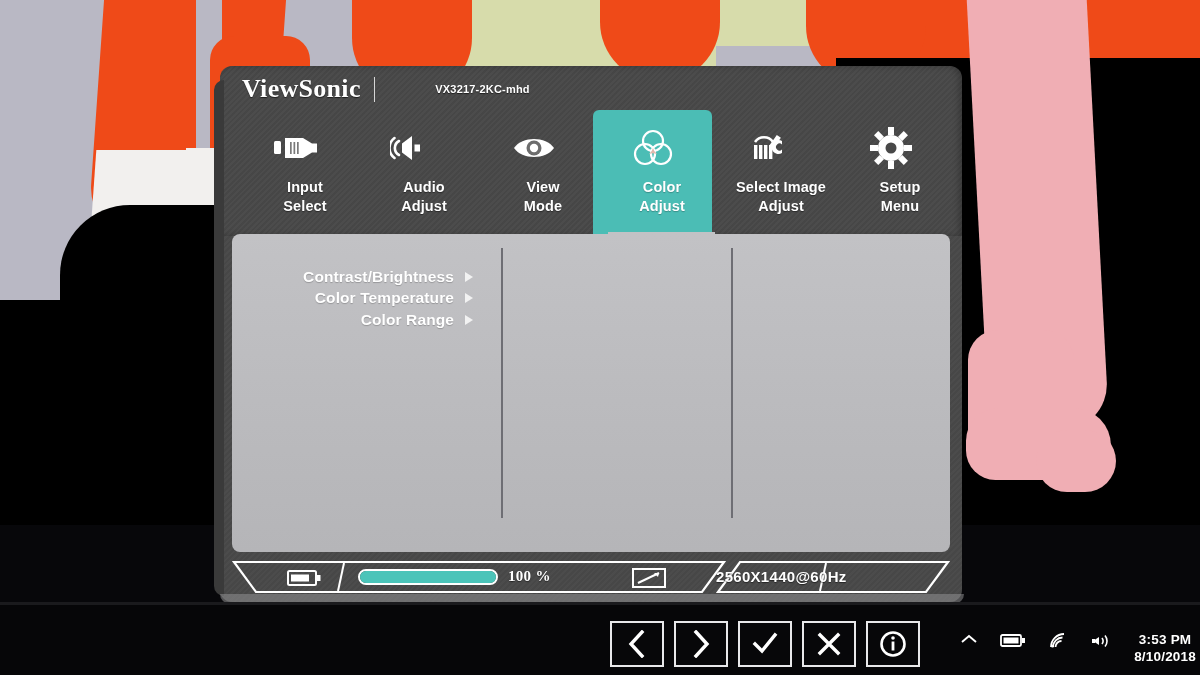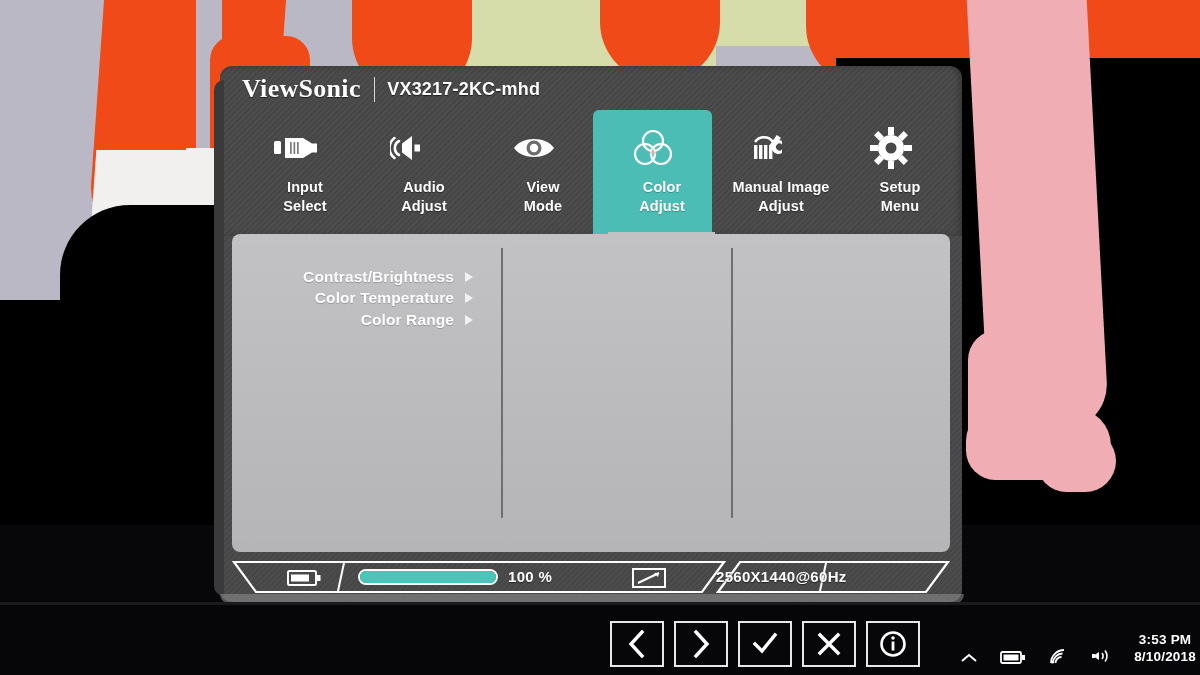--- a/index.html
+++ b/index.html
@@ -52,21 +52,21 @@
   
   #taskbar { position:absolute; left:0; bottom:0; width:1200px; height:70px;
              background:#060608; }
   #taskbar-top-edge { position:absolute; left:0; bottom:70px; width:1200px; height:3px;
                       background:#1a1a1d; }
   #osd-buttons { position:absolute; left:610px; bottom:8px; display:flex; gap:10px; }
   .osd-btn { width:54px; height:46px; background:#070709; border:2px solid #e8e8ea;
              display:flex; align-items:center; justify-content:center; }
   .osd-btn svg { display:block; }
 
-  #tray { position:absolute; right:4px; bottom:10px; display:flex; align-items:flex-end;
+  #tray { position:absolute; right:4px; bottom:10px; display:flex; align-items:flex-start;
           gap:22px; color:#fff;margin-top:30px; }
   .tray-ico { display:flex; align-items:center; justify-content:center; }
   #clock { text-align:center; line-height:1.22; font-size:13.5px; font-weight:bold;
            color:#fff; letter-spacing:.2px; }
 
   
   #osd { position:absolute; left:214px; top:66px; width:760px; height:539px; }
 
   #osd-head { position:absolute; left:6px; top:0; width:742px; height:170px;
               background:#484848; border-radius:12px 12px 0 0;
@@ -74,22 +74,22 @@
                  rgba(255,255,255,.022) 0 2px, rgba(0,0,0,.022) 2px 4px); }
   #osd-head-shadow { position:absolute; left:6px; top:0; width:742px; height:170px;
               border-radius:12px 12px 0 0; box-shadow: inset -3px 0 6px rgba(0,0,0,.25); }
 
   
   #titlebar { position:absolute; left:14px; top:6px; height:34px; width:456px;
               color:#fff; display:flex; align-items:center; padding-left:14px; }
   #brand { font-family:"Liberation Serif", serif; font-weight:bold; font-size:26px;
            letter-spacing:.3px; text-shadow:0 1px 1px rgba(0,0,0,.6); }
   #brand-sep { width:1.5px; height:25px; background:#d6d6d6; margin:0 12px 0 13px; }
-  #model { font-size:18px; font-weight:bold; letter-spacing:.2px;
-           text-shadow:0 1px 1px rgba(0,0,0,.6); }
+  #model { font-size:11px; font-weight:bold; letter-spacing:.2px;
+           text-shadow:0 1px 1px rgba(0,0,0,.6);margin-left:48px; }
 
   #tabs { position:absolute; left:22px; top:44px; width:718px; height:126px;
           display:flex; align-items:flex-start; }
   .tab { width:119px; height:124px; display:flex; flex-direction:column;
          align-items:center; justify-content:flex-start; padding-top:14px;
          color:#fff; }
   .tab.active { background:#4bbdb5; border-radius:6px 6px 0 0; }
   .tab-icon { height:48px; display:flex; align-items:center; justify-content:center; }
   .tab-label { margin-top:6px; text-align:center; font-size:14.5px; font-weight:bold;
                line-height:1.32; letter-spacing:.1px;
@@ -113,21 +113,21 @@
 
   .divider { position:absolute; top:14px; width:1.5px; height:270px; background:#6e6e74; }
   #divider-1 { left:269px; }
   #divider-2 { left:499px; }
 
   
   #statusbar { position:absolute; left:18px; top:494px; width:718px; height:34px; }
   #statusbar svg { display:block; }
   .sb-text { position:absolute; color:#fff; font-weight:bold;
              text-shadow:0 1px 1px rgba(0,0,0,.5); }
-  #sb-percent { left:276px; top:8px; font-size:15px; letter-spacing:.3px; }
+  #sb-percent { left:276px; top:8px; font-size:15px; letter-spacing:.3px;font-family:Liberation Serif, serif; }
   #sb-res { left:484px; top:8px; font-size:15px; letter-spacing:.3px; }
 
   #osd-foot { position:absolute; left:6px; top:170px; width:742px; height:366px;
               background:#484848; border-radius:0 0 12px 12px;
               background-image:repeating-linear-gradient(135deg,
                  rgba(255,255,255,.02) 0 2px, rgba(0,0,0,.02) 2px 4px); }
   #osd-left-edge { position:absolute; left:0; top:14px; width:10px; height:516px;
                    background:#3a3a3a; border-radius:10px 0 0 10px; }
   #osd-bottom-edge { position:absolute; left:6px; top:528px; width:744px; height:10px;
                      background:#8f8f92; border-radius:0 0 10px 10px; opacity:.55; }
@@ -246,21 +246,21 @@
               <rect x="13" y="15" width="3.4" height="14"></rect>
               <rect x="18" y="15" width="3.4" height="14"></rect>
               <rect x="23" y="15" width="3.4" height="14"></rect>
             </g>
             <path d="M31 8 a9 9 0 1 0 0 18 a9 9 0 1 1 0 -18 Z" fill="#fff"></path>
             <path d="M36 11 a7 7 0 1 0 0 12 l0 -3.5 a3.5 3.5 0 1 1 0 -5 Z" fill="#fff"></path>
             <rect x="27" y="5" width="5" height="13" transform="rotate(35 29 11)" fill="#fff"></rect>
           </svg>
         </div>
         <div class="tab-label">
-          <div>Manual Image</div>
+          <div>Select Image</div>
           <div>Adjust</div>
         </div>
       </div>
 
       <div class="tab">
         <div class="tab-icon">
           <svg width="42" height="42" viewBox="0 0 42 42">
             <g fill="#fff">
               <circle cx="21" cy="21" r="13"></circle>
               <g>

